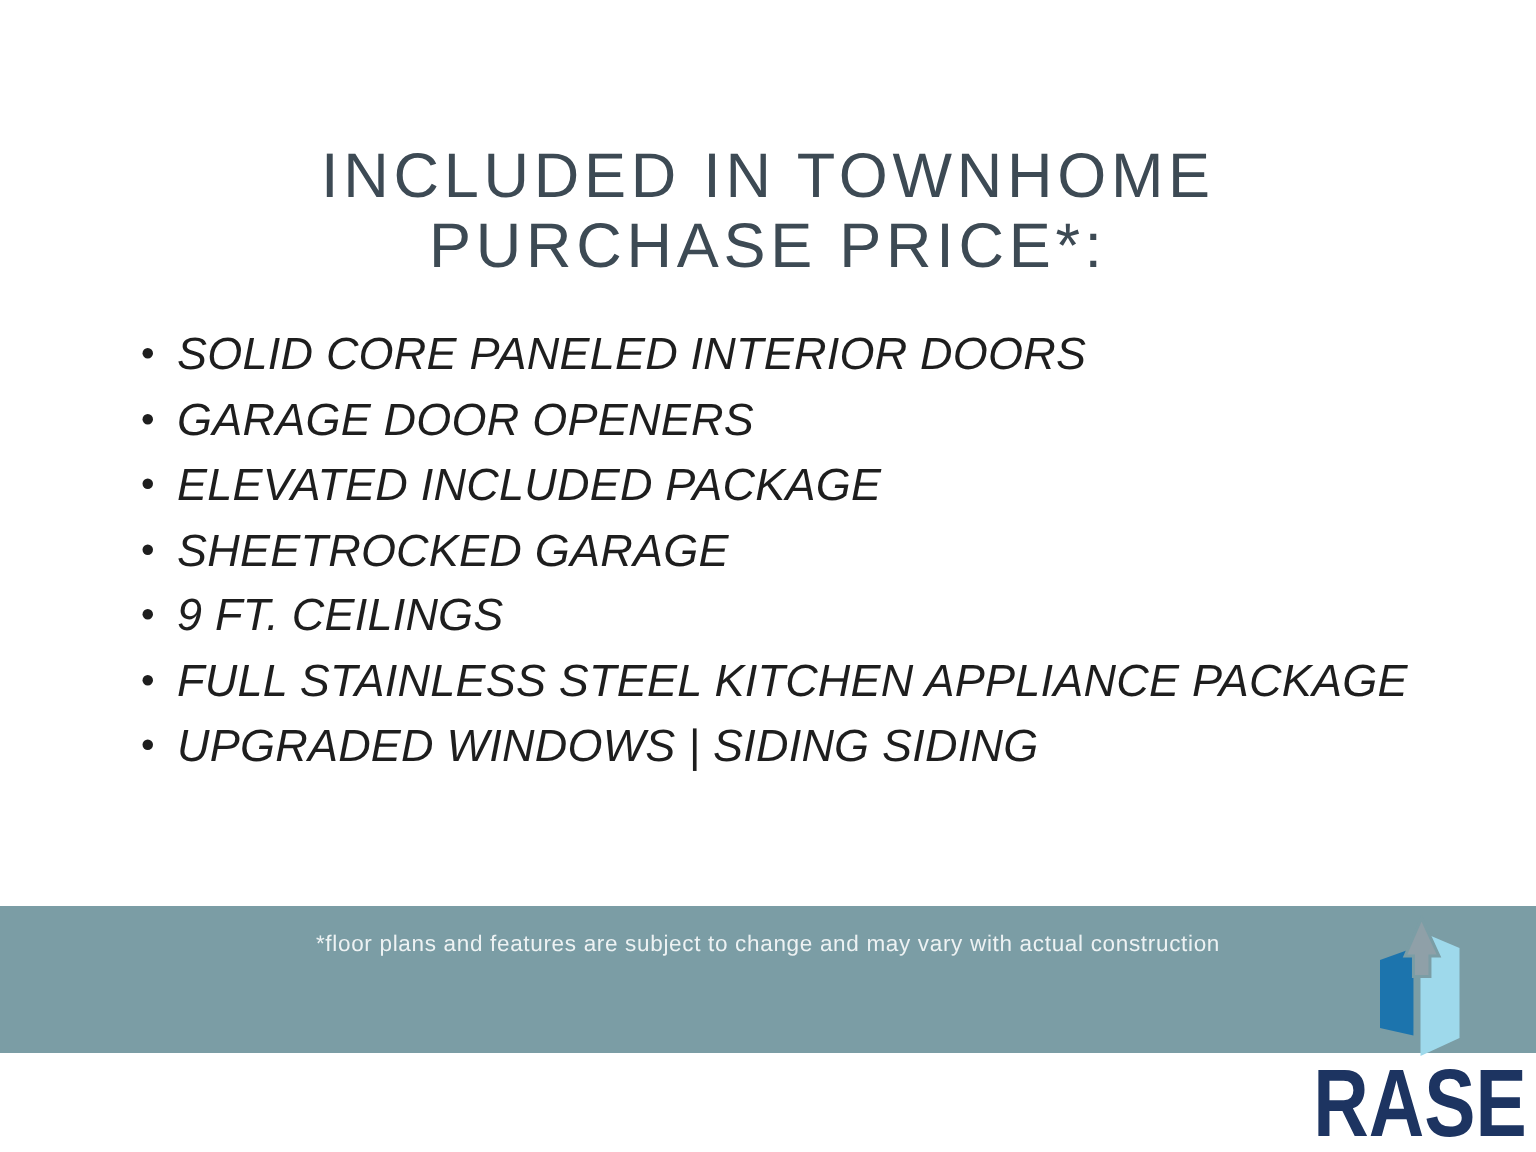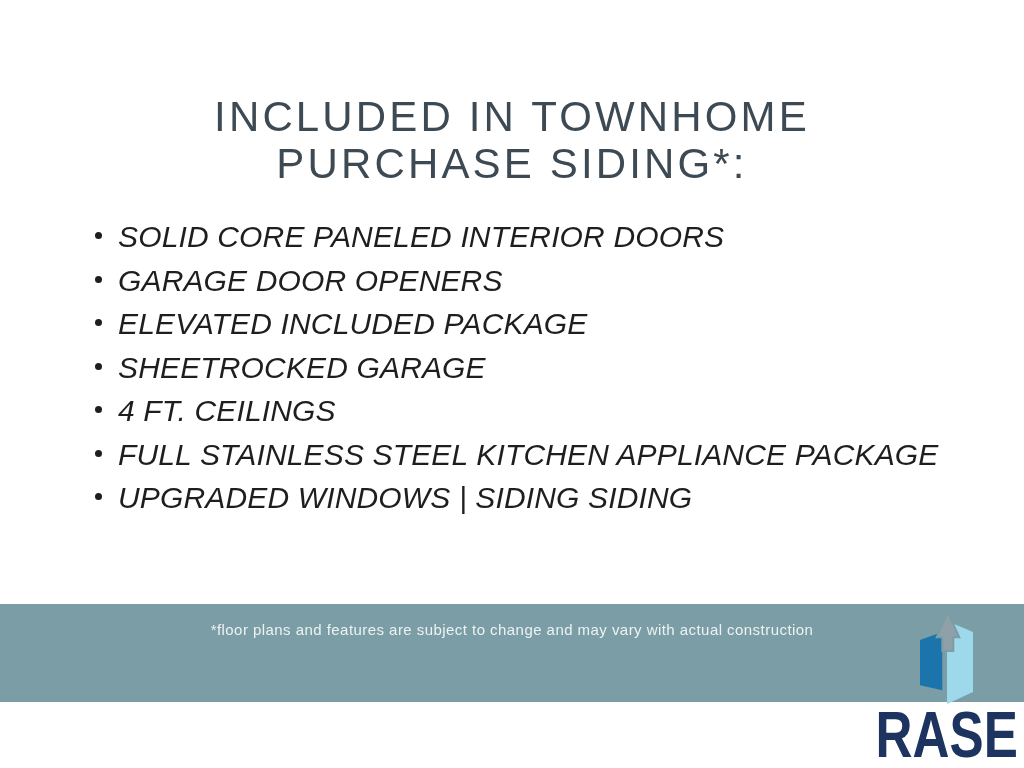--- a/index.html
+++ b/index.html
@@ -113,29 +113,29 @@
     white-space: nowrap;
   }
 </style>
 </head>
 <body>
 
 <div class="slide">
 
   <h1 class="title">
     <span>INCLUDED IN TOWNHOME</span>
-    <span>PURCHASE SIDING*:</span>
+    <span>PURCHASE PRICE*:</span>
   </h1>
 
   <ul class="features">
       <li><span class="dot"></span><span>SOLID CORE PANELED INTERIOR DOORS</span></li>
       <li><span class="dot"></span><span>GARAGE DOOR OPENERS</span></li>
       <li><span class="dot"></span><span>ELEVATED INCLUDED PACKAGE</span></li>
       <li><span class="dot"></span><span>SHEETROCKED GARAGE</span></li>
-      <li><span class="dot"></span><span>4 FT. CEILINGS</span></li>
+      <li><span class="dot"></span><span>9 FT. CEILINGS</span></li>
       <li><span class="dot"></span><span>FULL STAINLESS STEEL KITCHEN APPLIANCE PACKAGE</span></li>
       <li><span class="dot"></span><span>UPGRADED WINDOWS | SIDING SIDING</span></li>
     </ul>
 
   <div class="footer-band">
     <p class="disclaimer">*floor plans and features are subject to change and may vary with actual construction</p>
   </div>
 
   <svg class="logo-icon" viewBox="0 0 66 98" xmlns="http://www.w3.org/2000/svg" aria-hidden="true">
     <polygon class="face-dark" points="10,30 32.3,22 32.3,80.3 10,75.3"></polygon>

